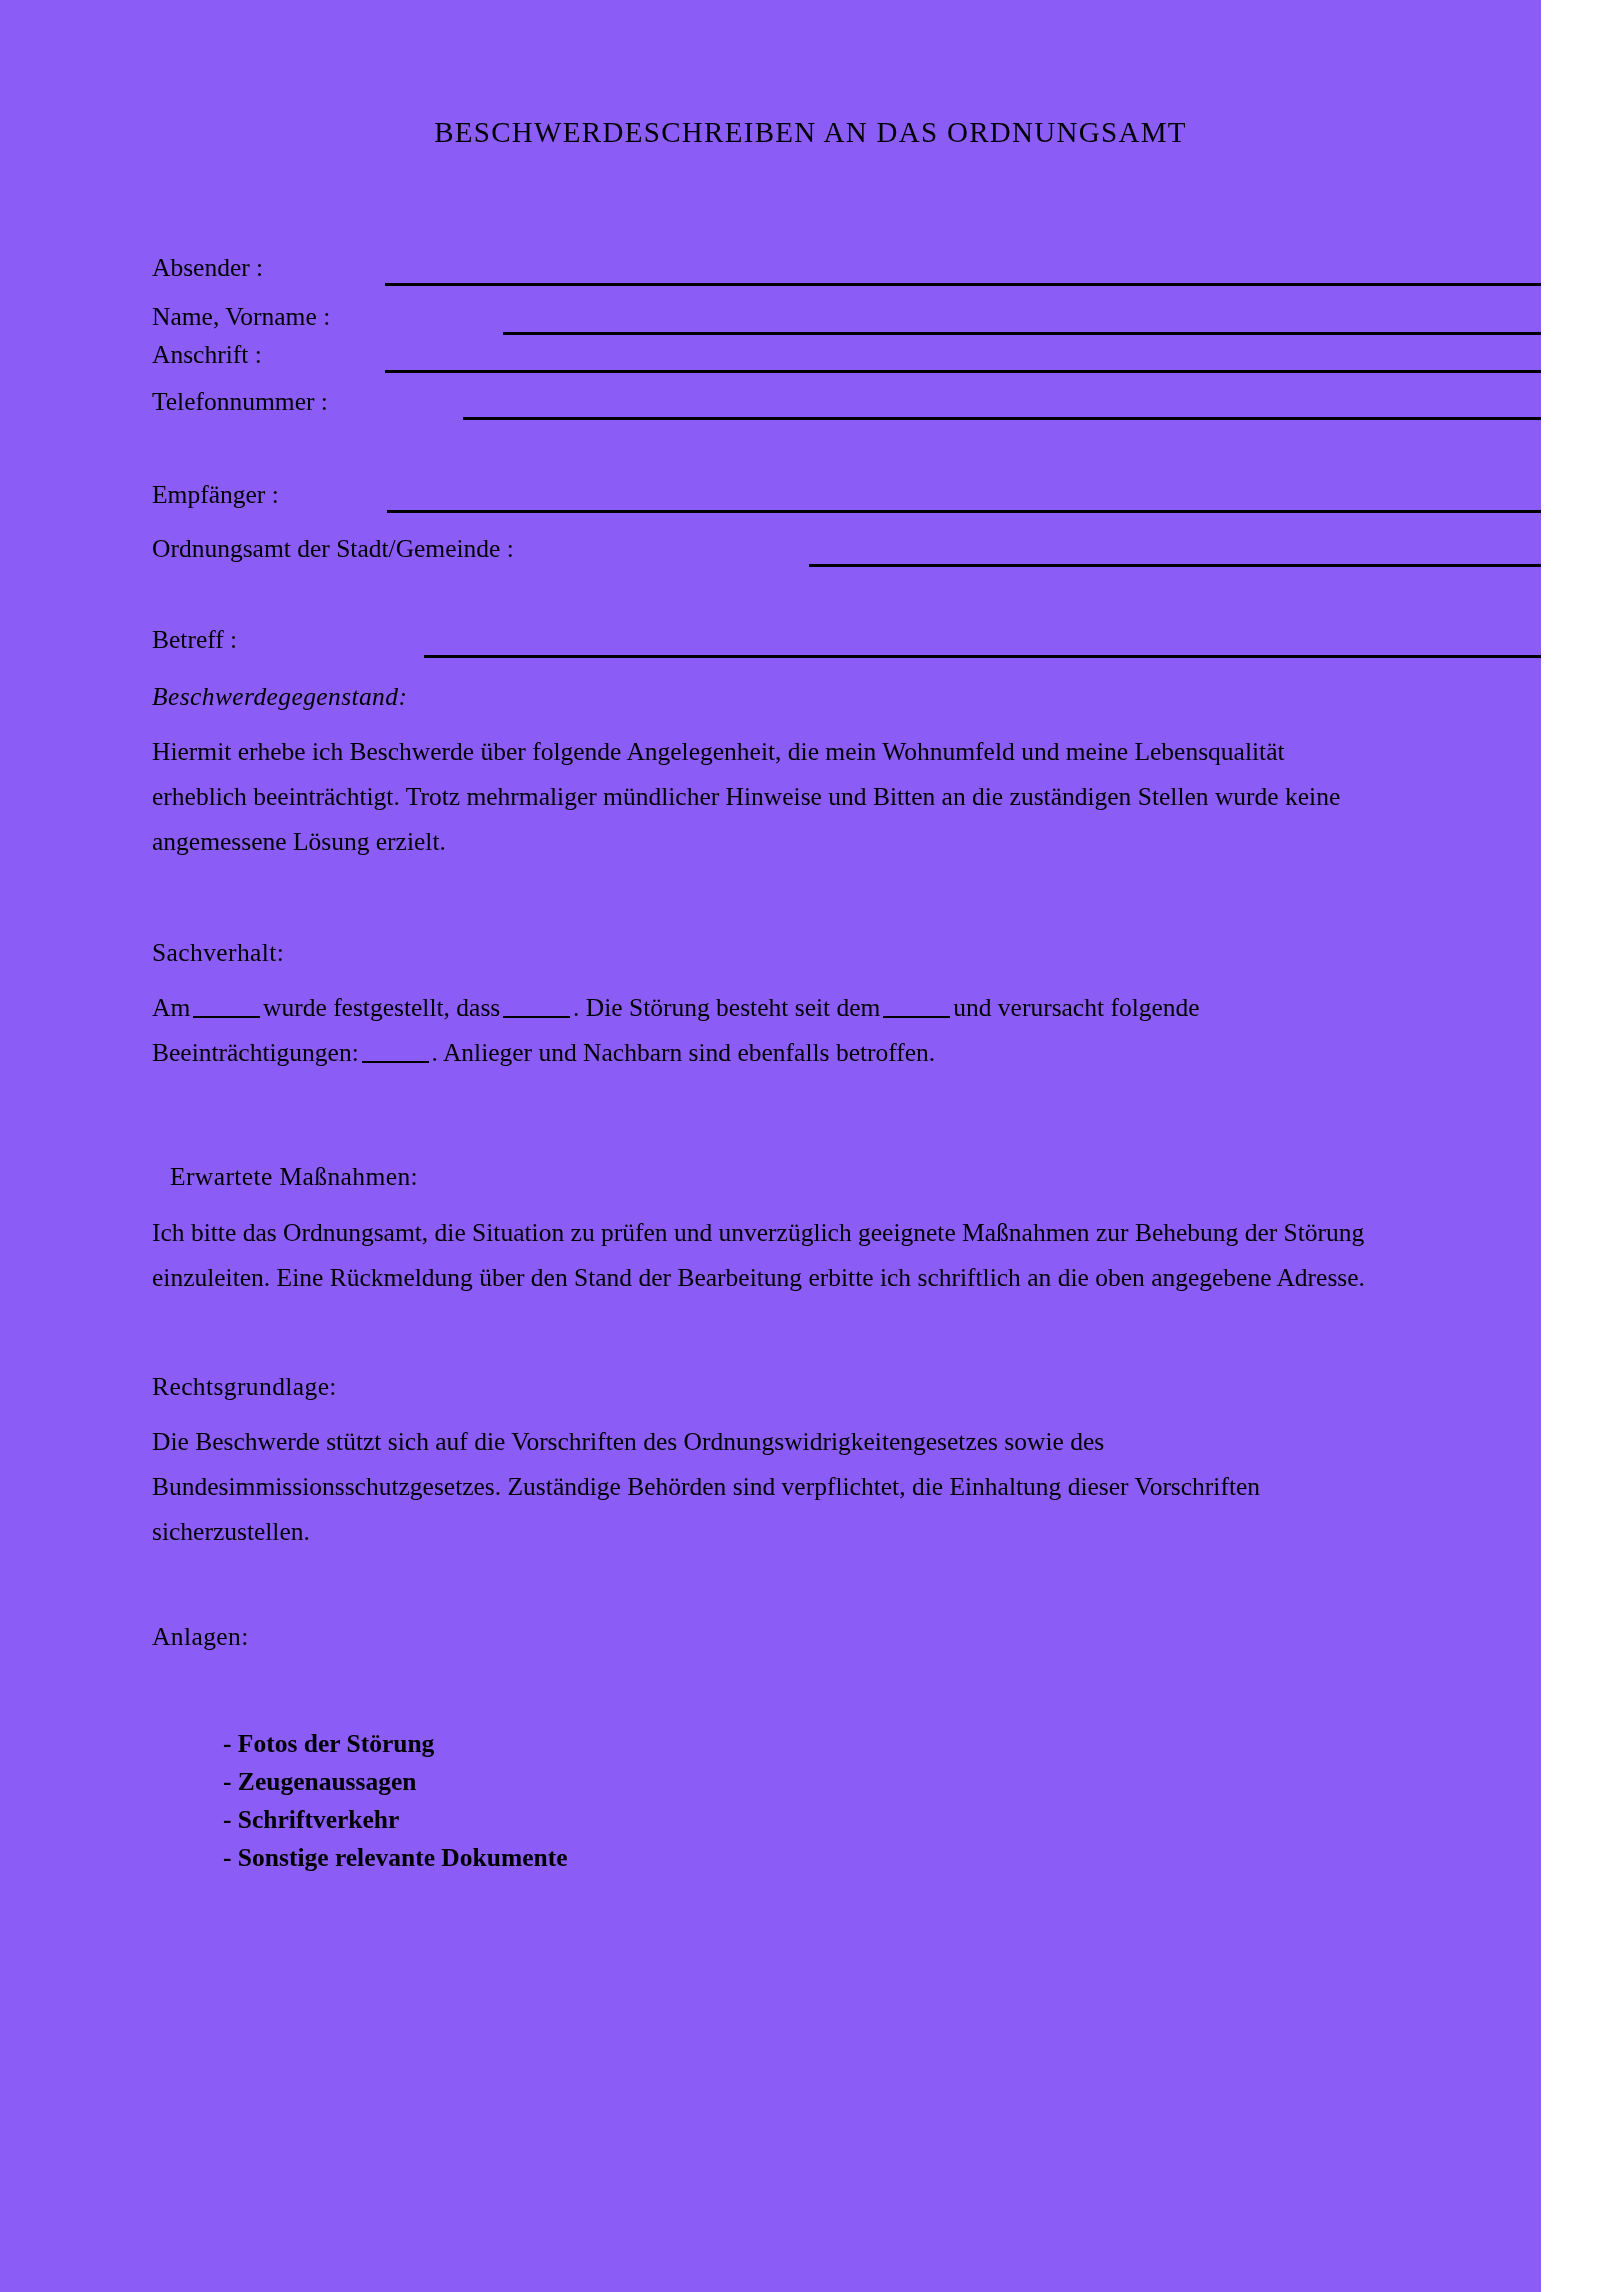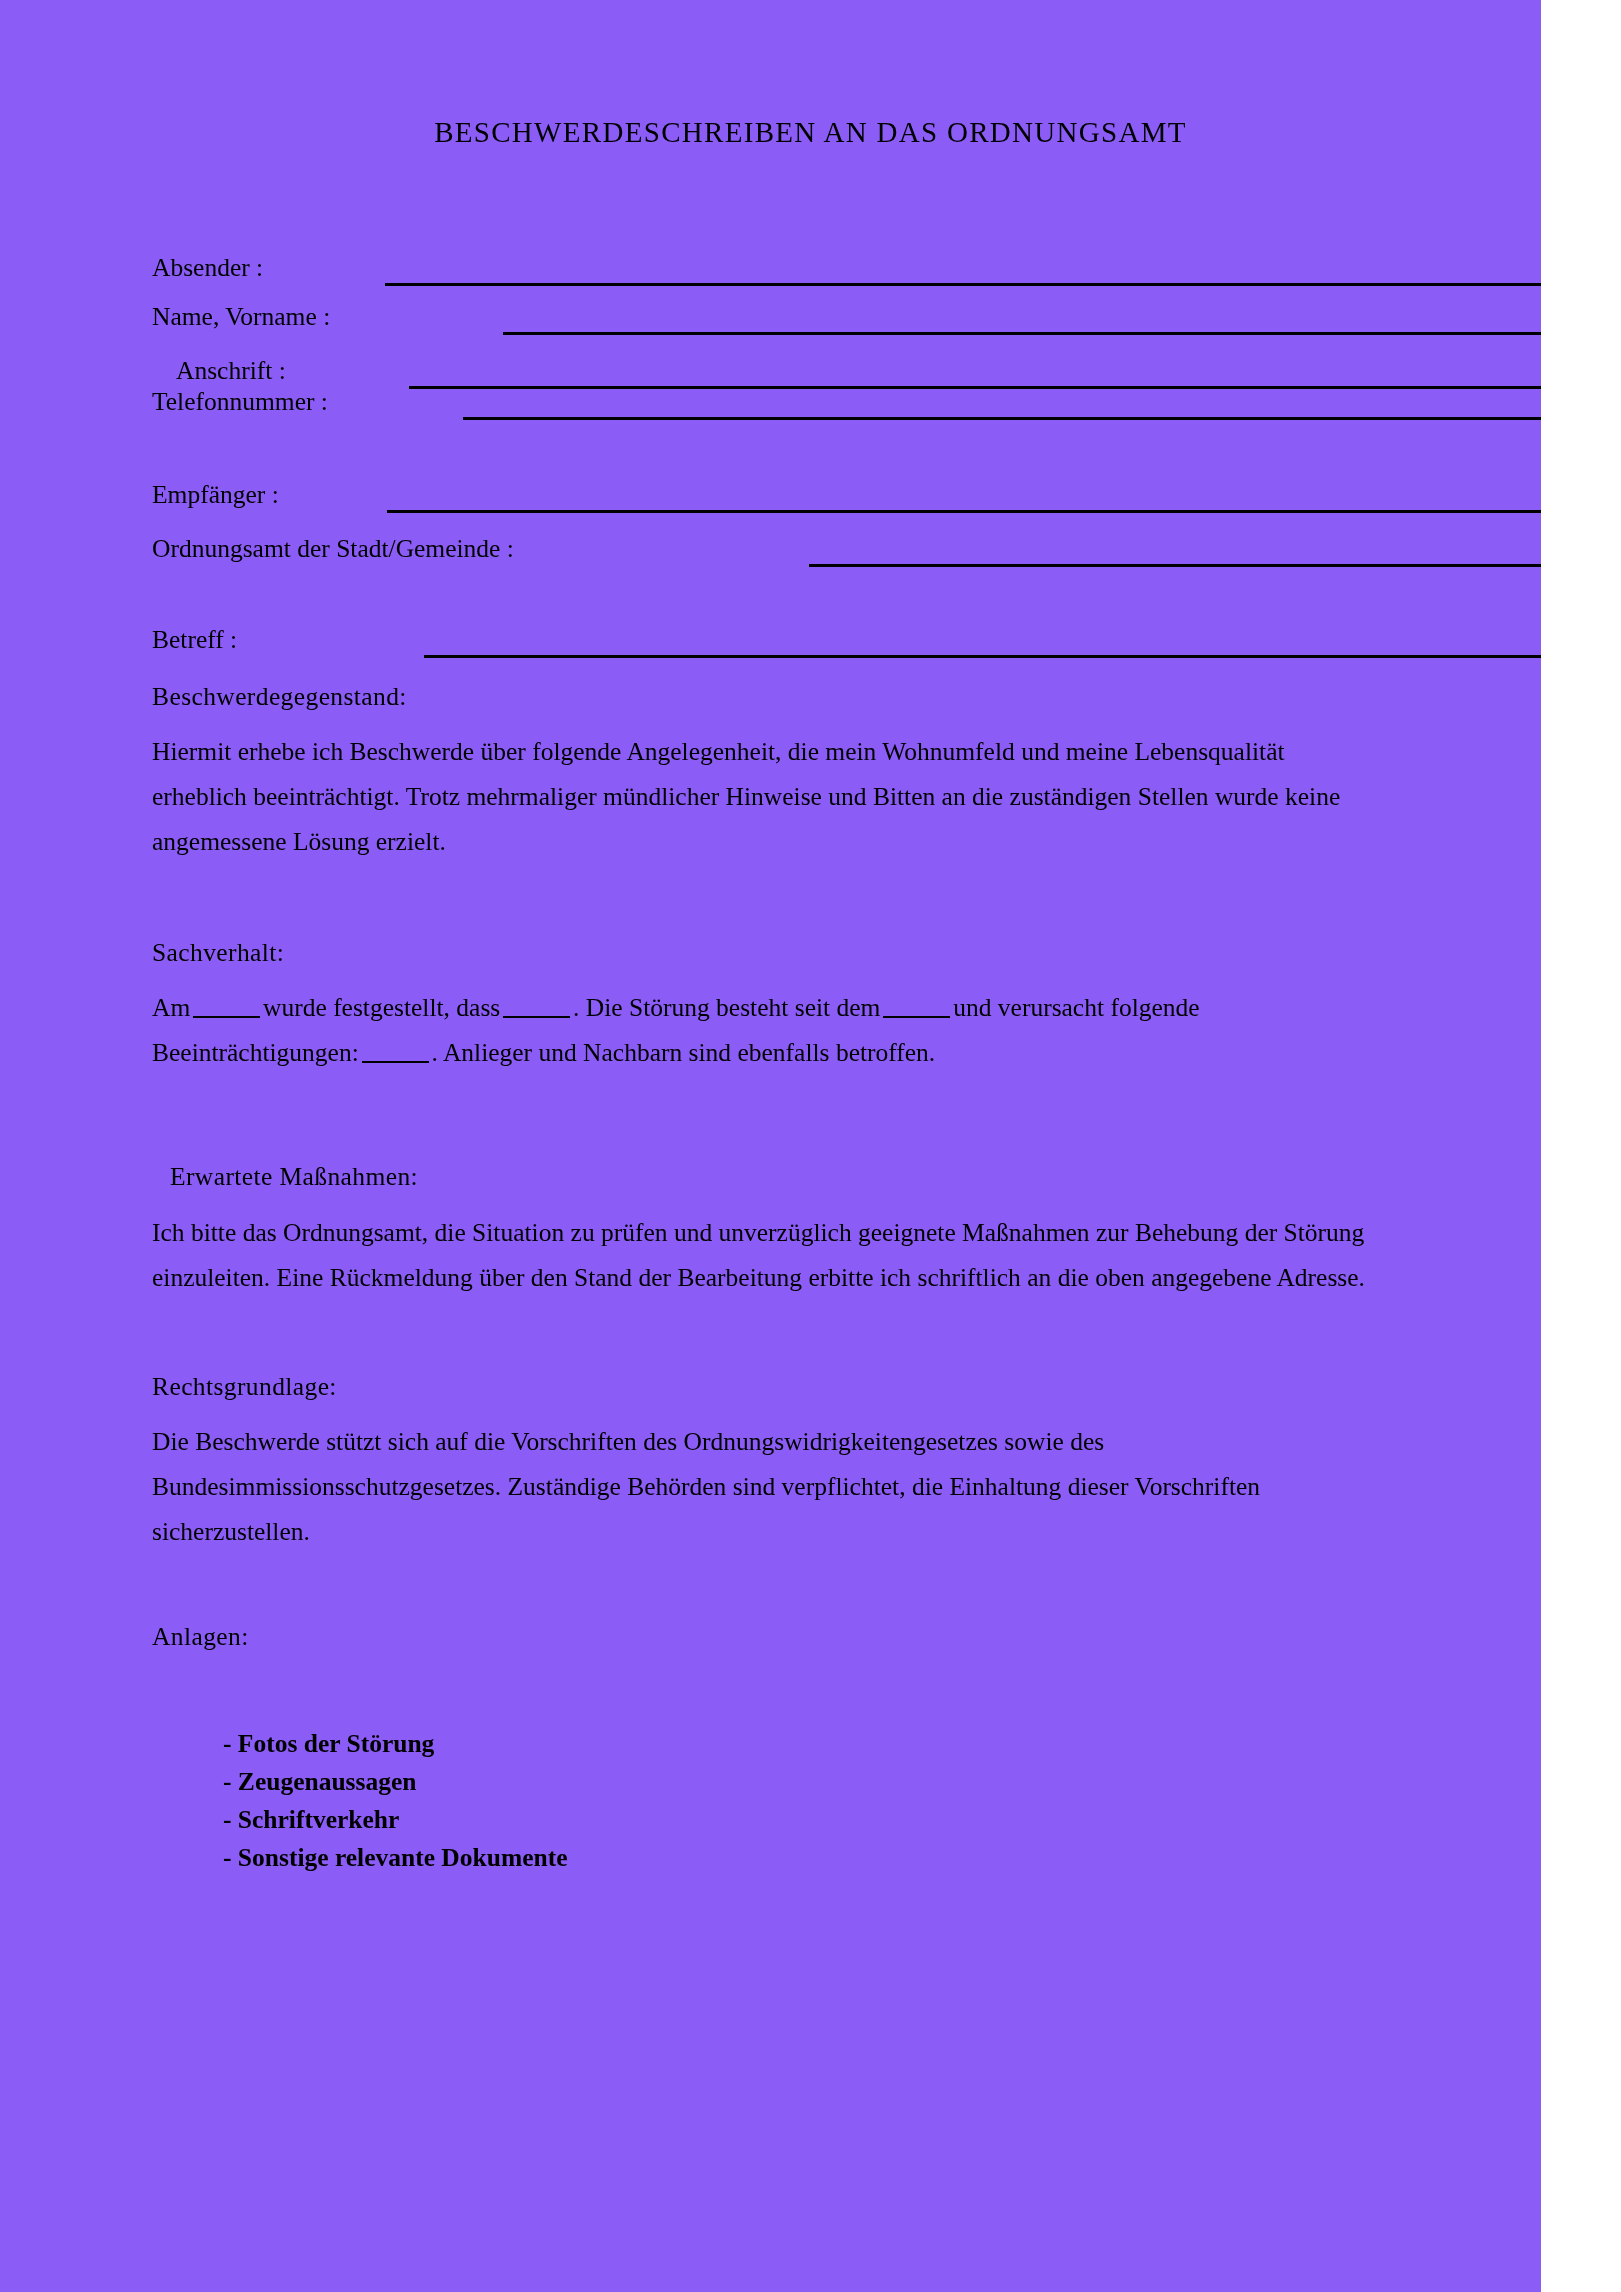--- a/index.html
+++ b/index.html
@@ -103,21 +103,21 @@
   <div class="field-row" style="top:302px;">
     <span class="field-label">Name, Vorname :</span>
     <span class="field-rule" style="left:351px; top:30px; width:1119px;"></span>
   </div>
 
   <div class="field-row" style="top:253px;">
     <span class="field-label">Absender :</span>
     <span class="field-rule" style="left:233px; top:30px; width:1237px;"></span>
   </div>
 
-  <div class="field-row" style="top:356px;margin-left:24px;">
+  <div class="field-row" style="top:340px;">
     <span class="field-label">Anschrift :</span>
     <span class="field-rule" style="left:233px; top:30px; width:1237px;"></span>
   </div>
 
   <div class="field-row" style="top:387px;">
     <span class="field-label">Telefonnummer :</span>
     <span class="field-rule" style="left:311px; top:30px; width:1160px;"></span>
   </div>
 
   <div class="field-row" style="top:480px;">
@@ -128,21 +128,21 @@
   <div class="field-row" style="top:534px;">
     <span class="field-label">Ordnungsamt der Stadt/Gemeinde :</span>
     <span class="field-rule" style="left:657px; top:30px; width:814px;"></span>
   </div>
 
   <div class="field-row" style="top:625px;">
     <span class="field-label">Betreff :</span>
     <span class="field-rule" style="left:272px; top:30px; width:1199px;"></span>
   </div>
 
-  <div class="section-heading" style="top:682px;">Beschwerdegegenstand:</div>
+  <div class="section-heading" style="top:682px;font-style:italic;">Beschwerdegegenstand:</div>
 
   <div class="para" style="top:729px;">
     <span class="ln">Hiermit erhebe ich Beschwerde über folgende Angelegenheit, die mein Wohnumfeld und meine Lebensqualität</span>
     <span class="ln">erheblich beeinträchtigt. Trotz mehrmaliger mündlicher Hinweise und Bitten an die zuständigen Stellen wurde keine</span>
     <span class="ln">angemessene Lösung erzielt.</span>
   </div>
 
   <div class="section-heading" style="top:938px;">Sachverhalt:</div>
 
   <div class="para" style="top:985px;">

